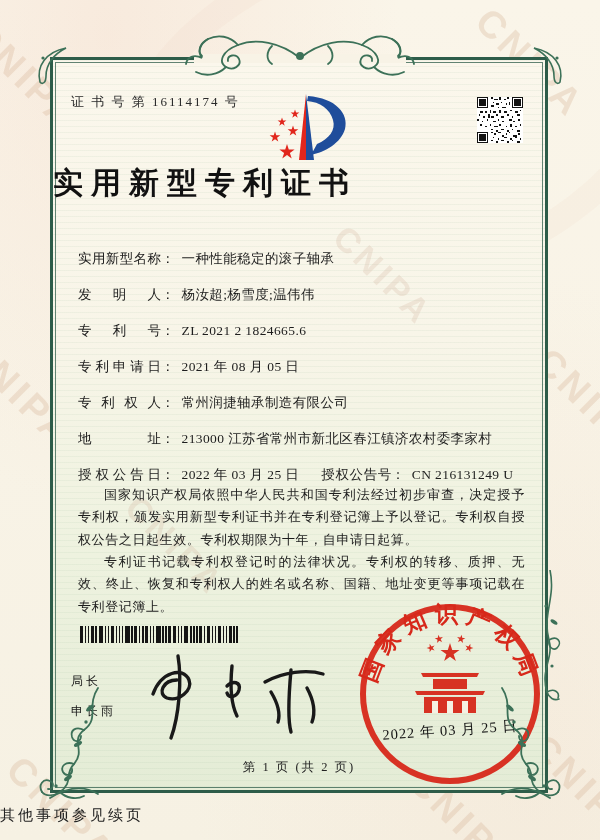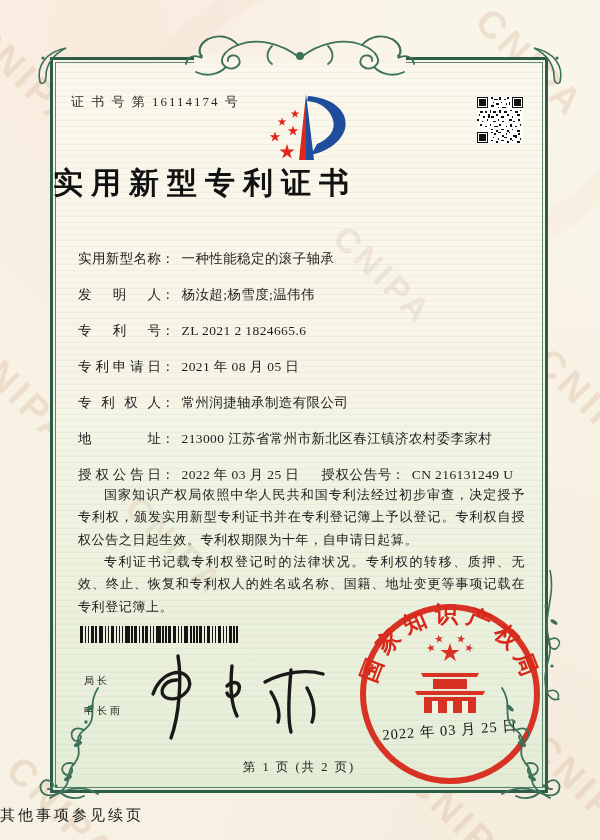--- a/index.html
+++ b/index.html
@@ -44,21 +44,21 @@
   .colon{flex:none;margin-right:7px;}
   .fvalue{letter-spacing:0.4px;}
   .grp2{display:flex;align-items:baseline;margin-left:22px;}
   .grp2 .flabel{width:70px;}
   
   .bodytext{left:25px;top:424px;width:447px;font-size:13px;line-height:1.72;text-align:justify;color:#1c1c1c;letter-spacing:0.6px;}
   .bodytext p{margin:0;text-indent:2em;}
   
   .barcode{left:27px;top:566px;width:158px;height:17px;}
   
-  .sigblock{left:31px;top:606px;font-size:10px;letter-spacing:3px;line-height:30px;color:#151515;}
+  .sigblock{left:18px;top:606px;font-size:12px;letter-spacing:3px;line-height:30px;color:#151515;}
   .sigscript{left:78px;top:582px;width:220px;height:108px;}
   
   .seal{left:304px;top:541px;width:186px;height:186px;}
   .sealdate{position:absolute;left:0;right:0;top:120px;text-align:center;font-size:14.5px;letter-spacing:1px;color:#141414;transform:rotate(-4deg);z-index:4;}
   
   .pagenum{left:0;right:0;top:699px;text-align:center;font-size:12.5px;letter-spacing:2px;color:#222;}
   .contnote{position:absolute;left:0;right:0;top:806px;z-index:2;text-align:left;font-size:15px;letter-spacing:3px;color:#222;}
   .orn{position:absolute;pointer-events:none;}
   .orn-top{left:180px;top:32px;width:240px;height:50px;z-index:3;}
   .orn-tl{left:34px;top:44px;width:42px;height:42px;z-index:2;}

